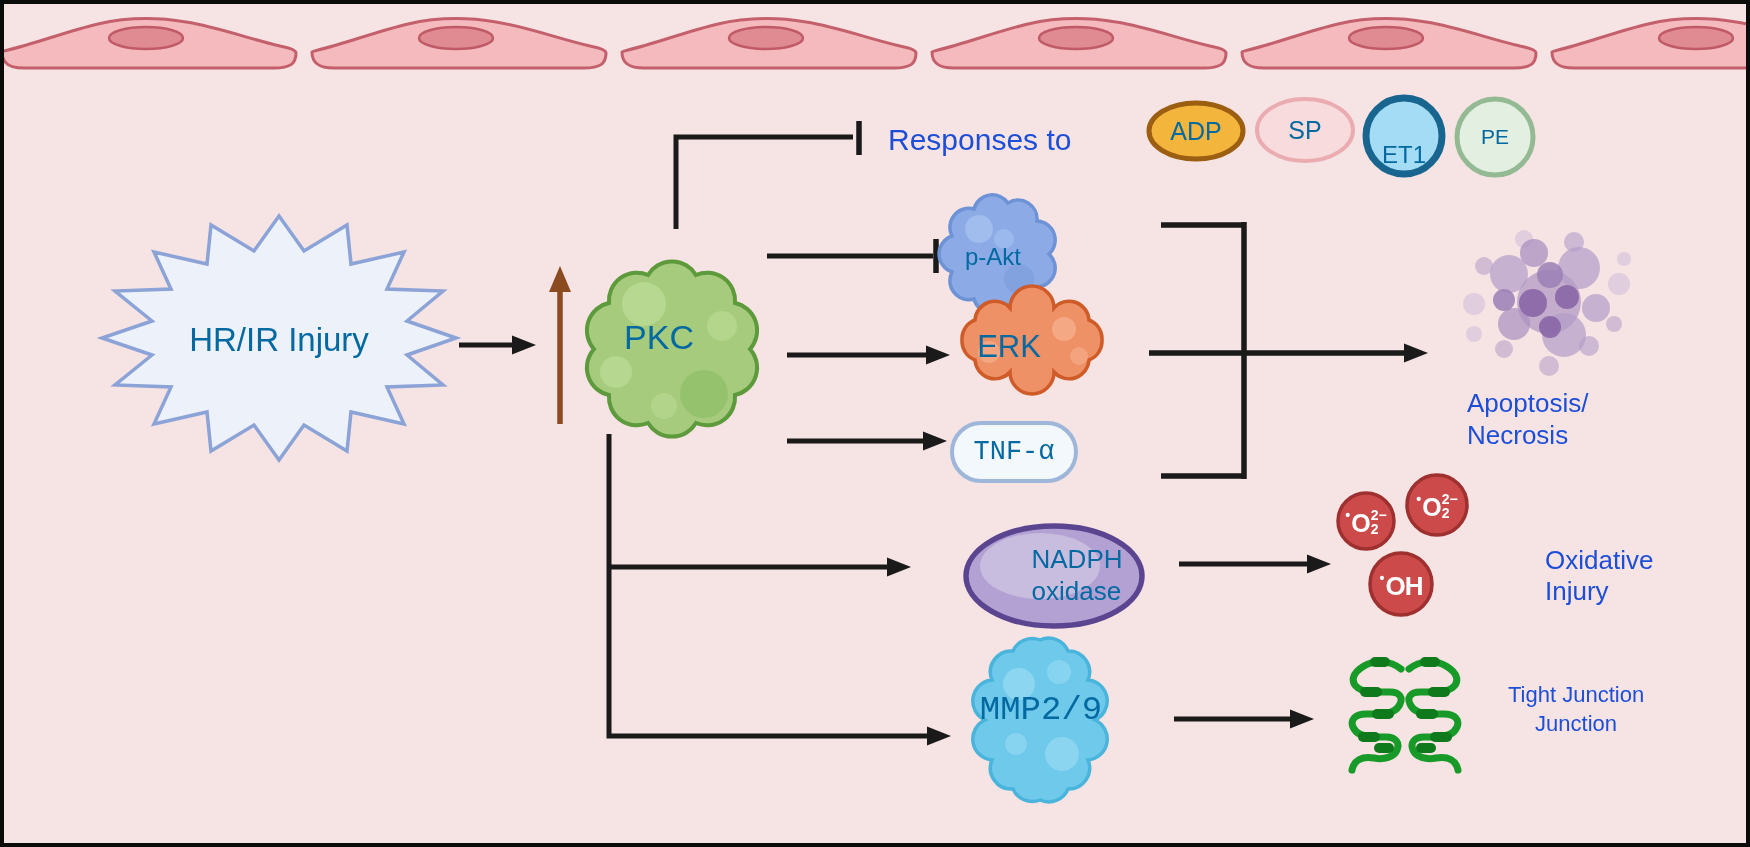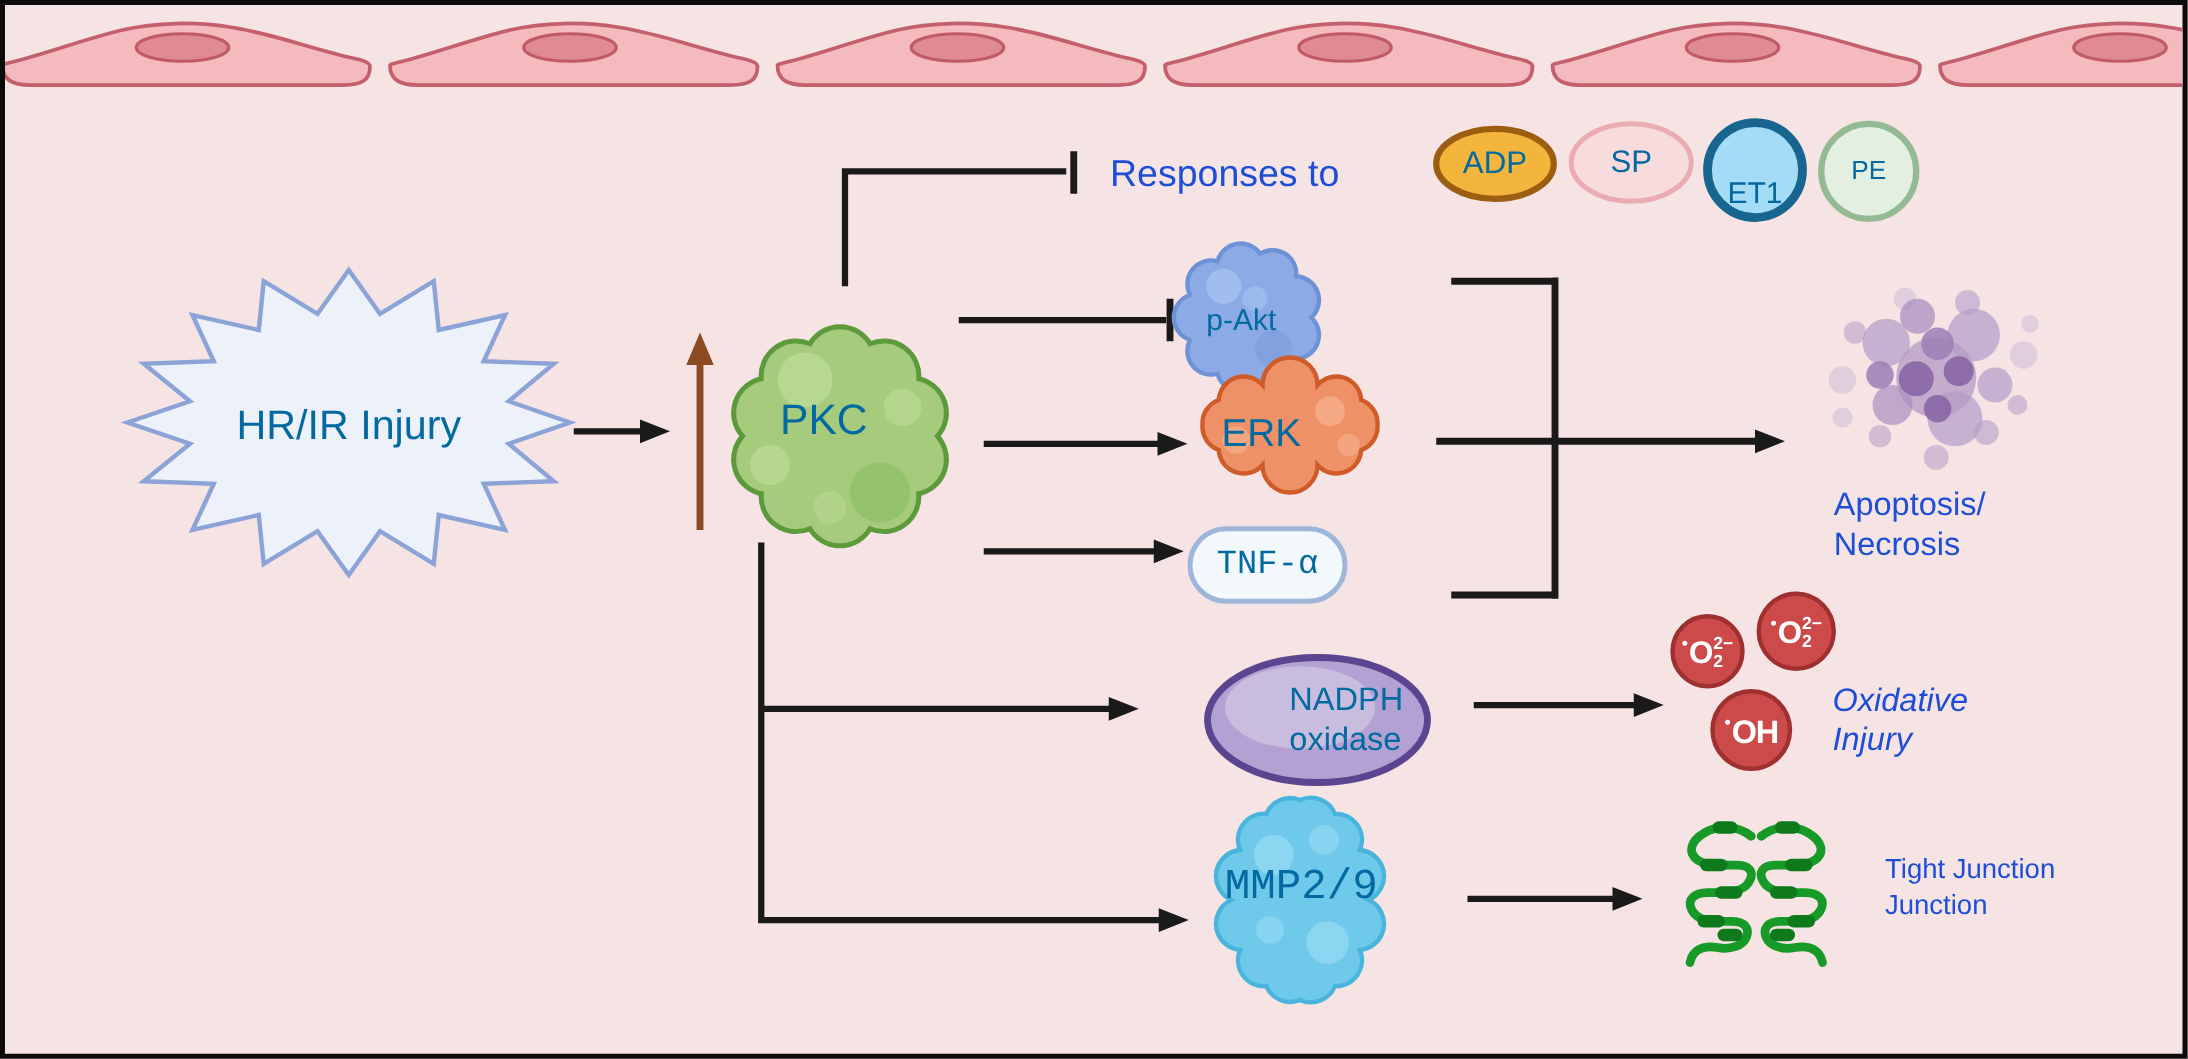--- a/index.html
+++ b/index.html
@@ -239,21 +239,21 @@
   <div class="lbl-left" style="left:1463px;top:384px;font-size:26px;line-height:1.22;">
     <div>Apoptosis/</div>
     <div>Necrosis</div>
   </div>
 
   <div class="lbl" style="left:1046px;top:572px;font-size:26px;line-height:1.22;text-align:left;margin-left:27px;">
     <div>NADPH</div>
     <div>oxidase</div>
   </div>
 
-  <div class="lbl-left" style="left:1462px;top:541px;font-size:26px;line-height:1.2;font-style:italic;">
+  <div class="lbl-left" style="left:1541px;top:541px;font-size:26px;line-height:1.2;">
     <div>Oxidative</div>
     <div>Injury</div>
   </div>
 
   <div class="rad" style="left:1362px;top:519px;">
     <span class="dot">•</span>
       <span class="base">O</span>
       <span class="stack">
         <span>2−</span>
         <span>2</span>
@@ -267,18 +267,18 @@
         <span>2</span>
       </span>
   </div>
   <div class="rad rad-oh" style="left:1397px;top:582px;">
     <span class="dot">•</span>
       <span class="base">OH</span>
   </div>
 
   <div class="lbl" style="left:1037px;top:706px;font-size:34px;font-family:Liberation Mono, monospace;">MMP2/9</div>
 
-  <div class="lbl-left" style="left:1504px;top:677px;font-size:22px;line-height:1.3;">
+  <div class="lbl-left" style="left:1504px;top:677px;font-size:22px;line-height:1.3;text-align:center;">
     <div>Tight Junction</div>
     <div>Junction</div>
   </div>
 
 </div>
 
 </body></html>

